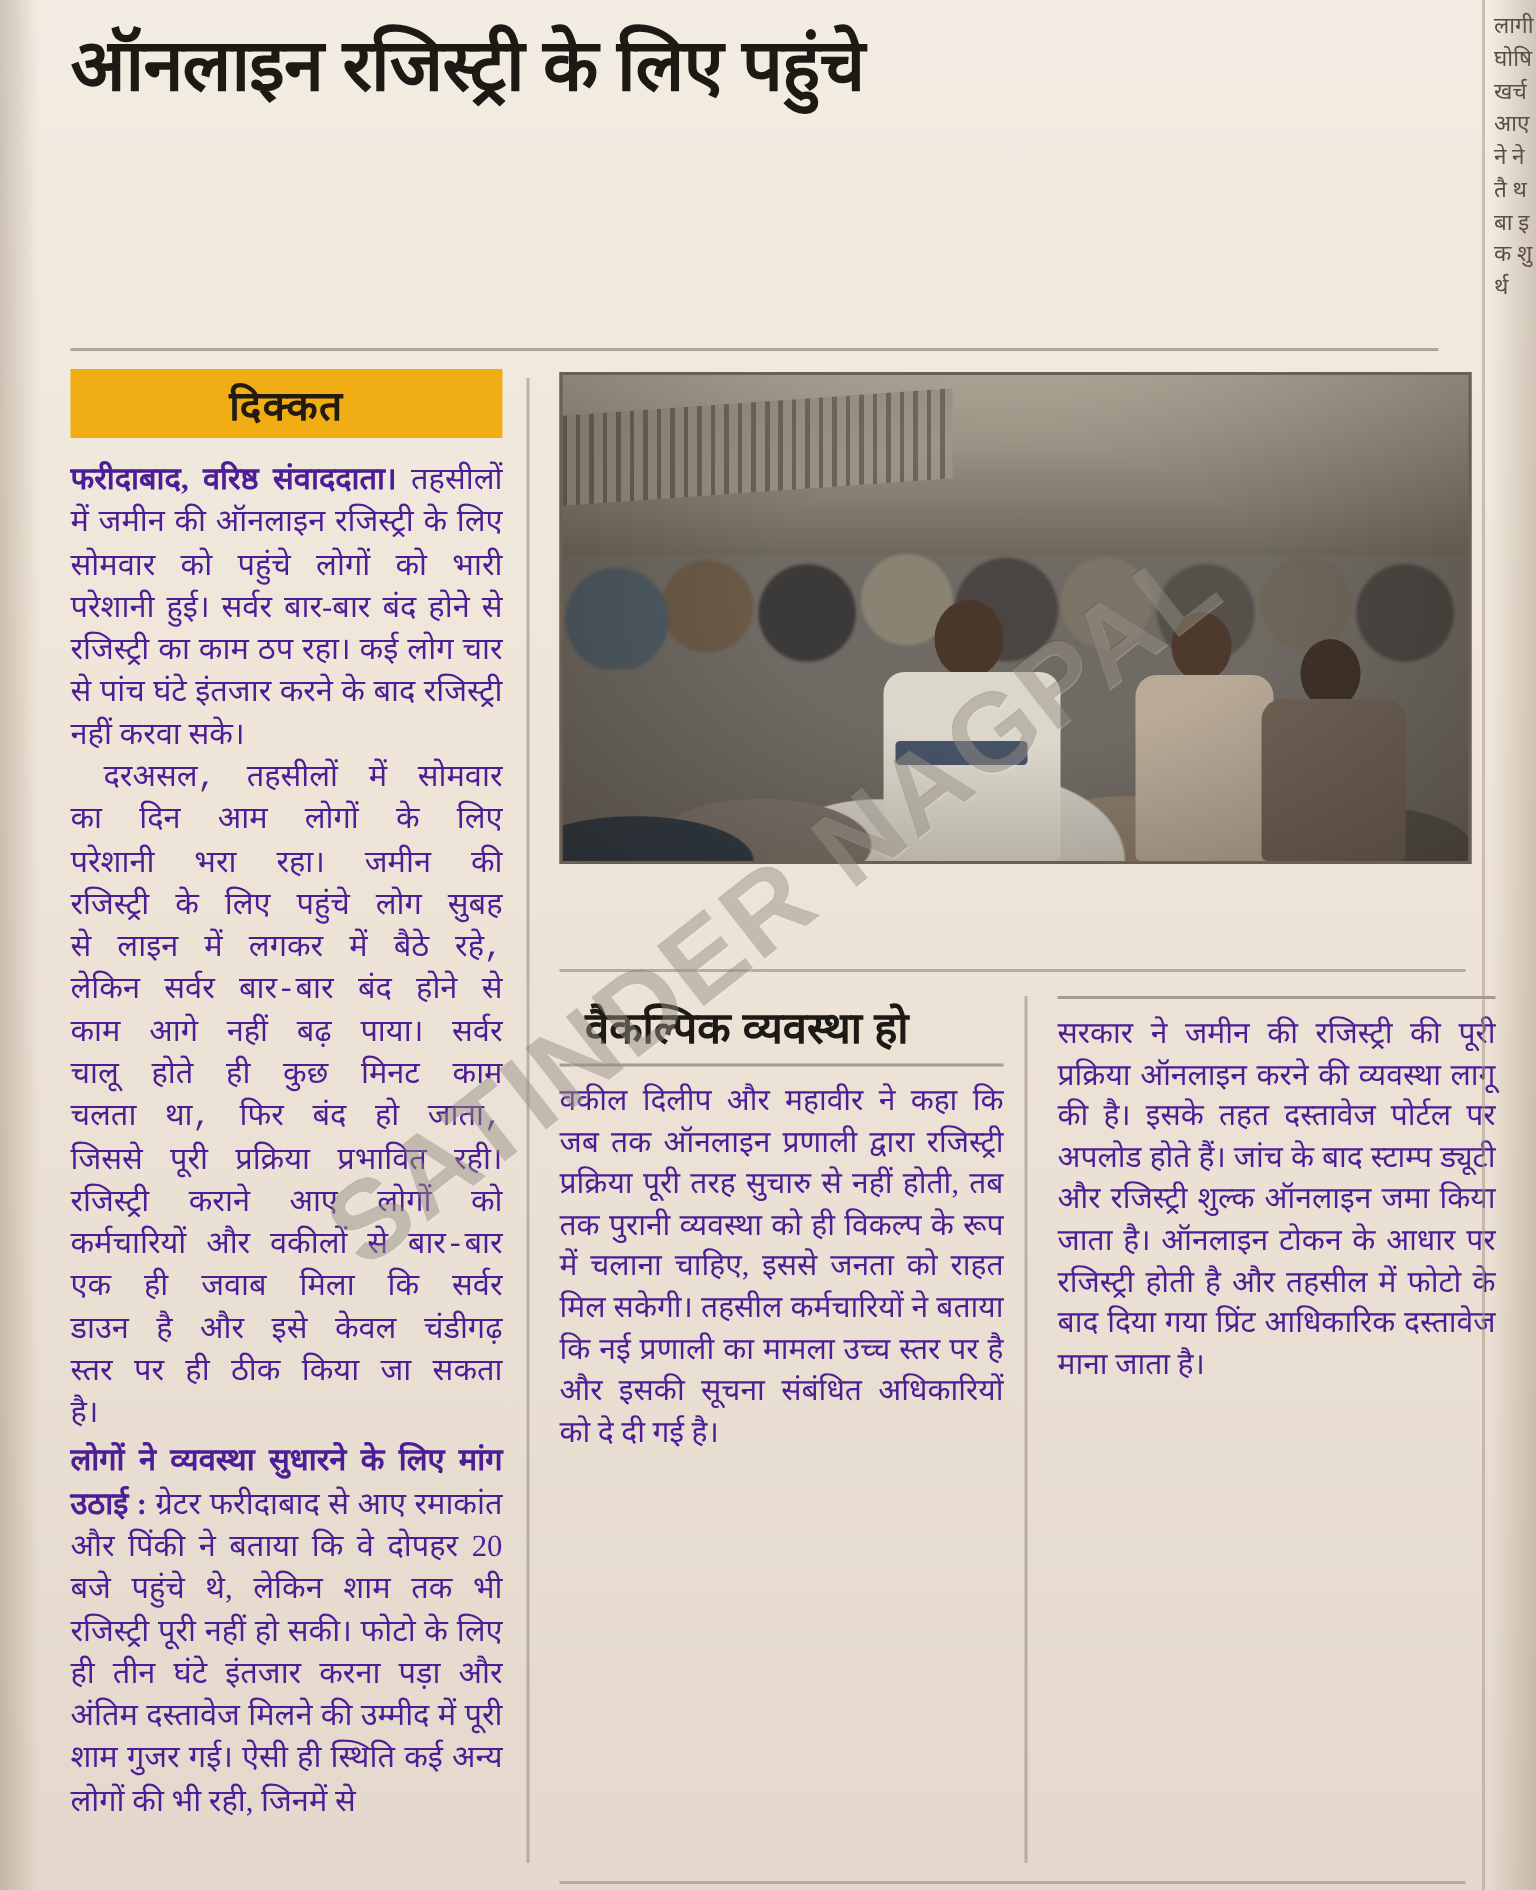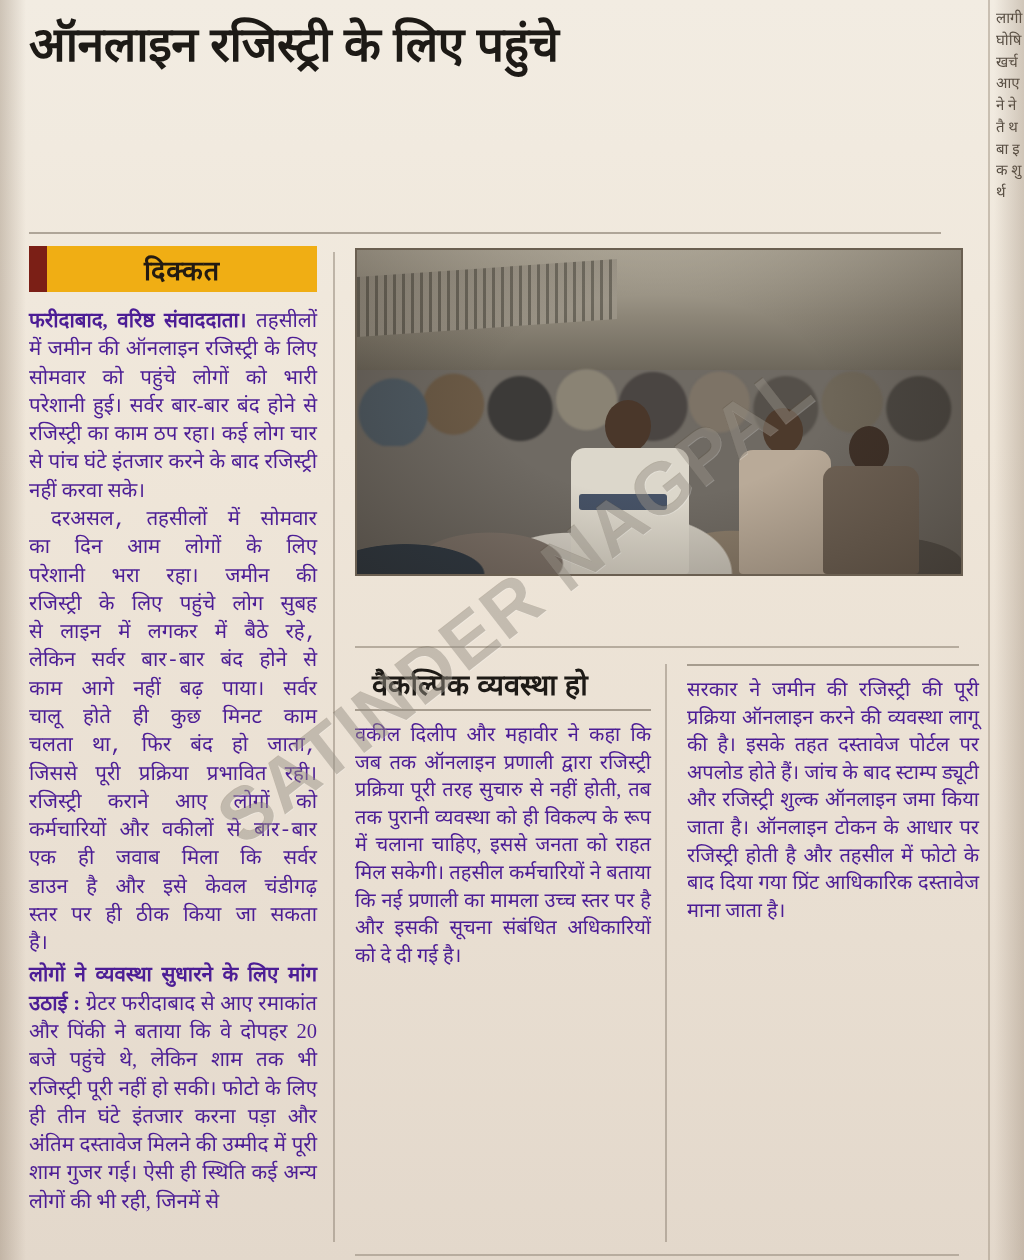--- a/index.html
+++ b/index.html
@@ -30,21 +30,21 @@
   }
   
   .edge-col{
     position:absolute;left:996px;top:0;width:28px;height:1260px;
     font-size:15px;line-height:1.45;color:#3a3127;
     overflow:hidden;word-break:break-all;padding-top:8px;
     opacity:.85;
   }
 
   .sheet{
-    position:absolute;left:11px;top:0;width:960px;height:1260px;
+    position:absolute;left:29px;top:0;width:960px;height:1260px;
   }
 
   
   .headline{
     padding:18px 40px 0 18px;
   }
   .headline .line{
     font-family:"Liberation Sans", sans-serif;
     font-weight:bold;
     font-size:48px;
@@ -62,21 +62,21 @@
     position:absolute;left:18px;top:246px;width:930px;
   }
   .col-left{
     position:absolute;left:0;top:0;width:288px;
   }
   .vrule1{position:absolute;left:304px;top:6px;width:2px;height:990px;background:#8b8071;opacity:.5;}
   .vrule2{position:absolute;left:636px;top:418px;width:2px;height:578px;background:#8b8071;opacity:.5;}
 
   
   .kicker{
-    display:flex;align-items:stretch;height:46px;margin-bottom:14px;
+    display:flex;align-items:stretch;height:46px;margin-bottom:14px;flex-direction:column;
   }
   .kicker .bar{width:18px;background:#7b1f16;}
   .kicker .label{
     flex:1;background:#f0ae14;color:#231b12;
     font-family:"Liberation Sans", sans-serif;font-weight:bold;
     font-size:27px;display:flex;align-items:center;justify-content:center;
     letter-spacing:1px;
   }
 
   .body-text{

